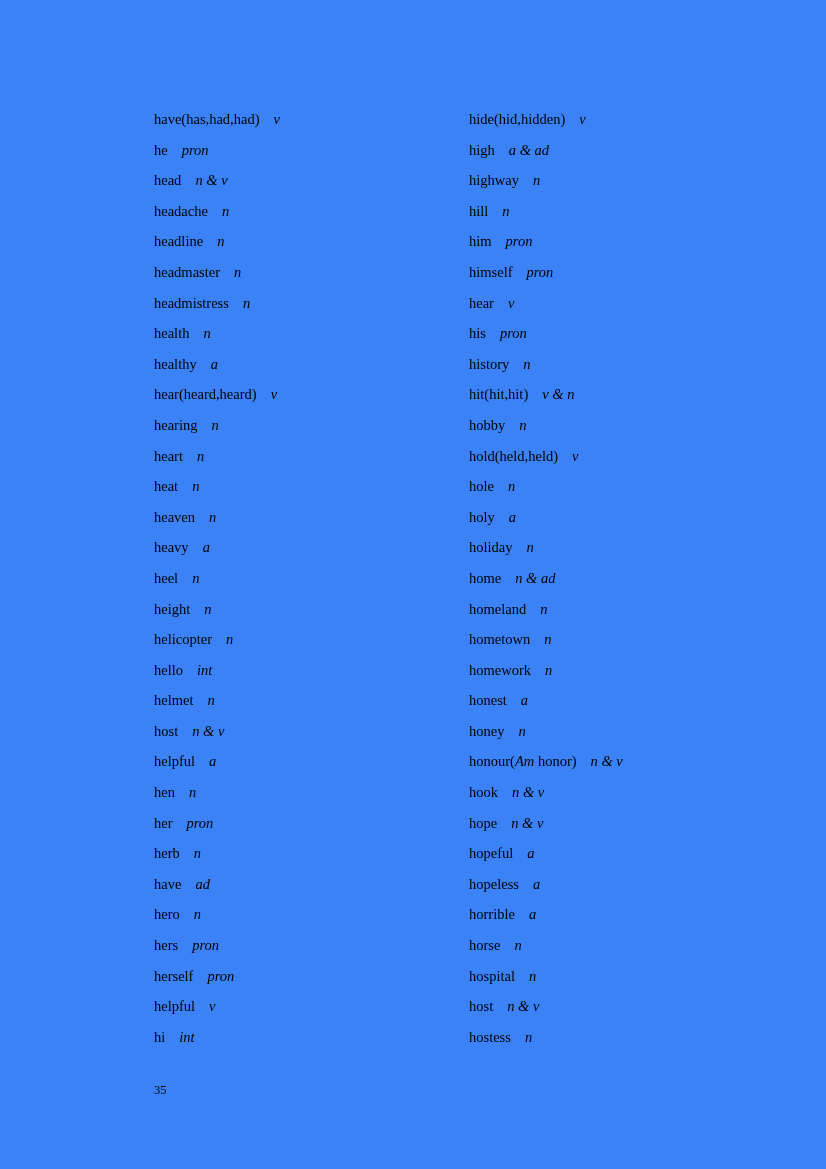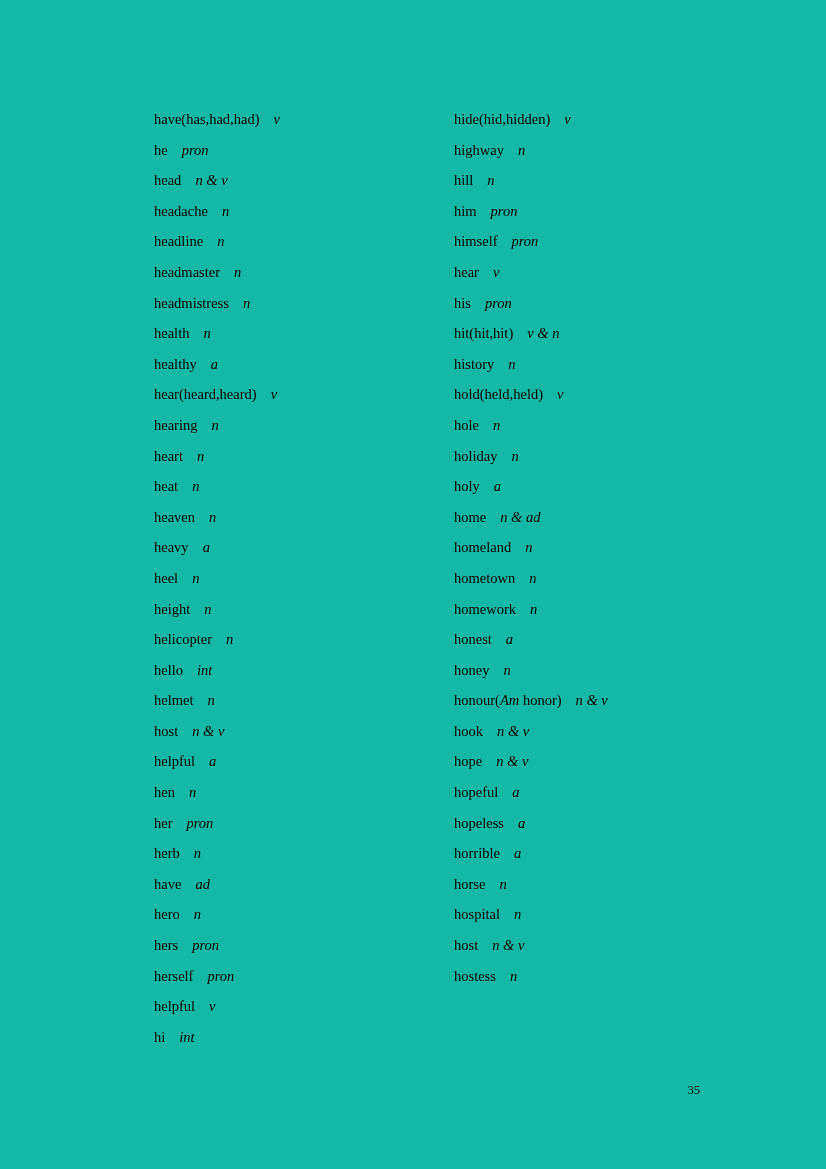--- a/index.html
+++ b/index.html
@@ -1,48 +1,48 @@
 <!DOCTYPE html>
 <html><head>
 <meta charset="utf-8">
 <style>
   html, body { margin: 0; padding: 0; background: #ffffff; }
   .page {
     position: relative;
     width: 826px;
     height: 1169px;
-    background: #14b8a6;
+    background: #3b82f6;
     font-family: "Liberation Serif", serif;
     font-size: 14.5px;
     color: #000000;
     overflow: hidden;
   }
   .word-col {
     position: absolute;
     top: 104px;
   }
   #col-left  { left: 154px; }
-  #col-right { left: 454px; }
+  #col-right { left: 469px; }
   .entry {
     height: 30.6px;
     line-height: 30.6px;
     white-space: nowrap;
   }
   .word { font-style: normal; }
   .word .it { font-style: italic; text-align: center; }
   .pos {
     font-style: italic;
     margin-left: 14px;
   }
   .page-number {
     position: absolute;
     top: 1082px;
     left: 154px;
     width: 546px;
-    text-align: right;
+    text-align: left;
     font-size: 12.5px;
     line-height: 16px;
   }
 </style>
 </head>
 <body>
 
 <div class="page">
   <div class="word-col" id="col-left">
       <div class="entry"><span class="word">have(has,had,had)</span><span class="pos">v</span></div>
@@ -72,32 +72,34 @@
       <div class="entry"><span class="word">herb</span><span class="pos">n</span></div>
       <div class="entry"><span class="word">have</span><span class="pos">ad</span></div>
       <div class="entry"><span class="word">hero</span><span class="pos">n</span></div>
       <div class="entry"><span class="word">hers</span><span class="pos">pron</span></div>
       <div class="entry"><span class="word">herself</span><span class="pos">pron</span></div>
       <div class="entry"><span class="word">helpful</span><span class="pos">v</span></div>
       <div class="entry"><span class="word">hi</span><span class="pos">int</span></div>
     </div>
   <div class="word-col" id="col-right">
       <div class="entry"><span class="word">hide(hid,hidden)</span><span class="pos">v</span></div>
+      <div class="entry"><span class="word">high</span><span class="pos">a &amp; ad</span></div>
       <div class="entry"><span class="word">highway</span><span class="pos">n</span></div>
       <div class="entry"><span class="word">hill</span><span class="pos">n</span></div>
       <div class="entry"><span class="word">him</span><span class="pos">pron</span></div>
       <div class="entry"><span class="word">himself</span><span class="pos">pron</span></div>
       <div class="entry"><span class="word">hear</span><span class="pos">v</span></div>
       <div class="entry"><span class="word">his</span><span class="pos">pron</span></div>
+      <div class="entry"><span class="word">history</span><span class="pos">n</span></div>
       <div class="entry"><span class="word">hit(hit,hit)</span><span class="pos">v &amp; n</span></div>
-      <div class="entry"><span class="word">history</span><span class="pos">n</span></div>
+      <div class="entry"><span class="word">hobby</span><span class="pos">n</span></div>
       <div class="entry"><span class="word">hold(held,held)</span><span class="pos">v</span></div>
       <div class="entry"><span class="word">hole</span><span class="pos">n</span></div>
+      <div class="entry"><span class="word">holy</span><span class="pos">a</span></div>
       <div class="entry"><span class="word">holiday</span><span class="pos">n</span></div>
-      <div class="entry"><span class="word">holy</span><span class="pos">a</span></div>
       <div class="entry"><span class="word">home</span><span class="pos">n &amp; ad</span></div>
       <div class="entry"><span class="word">homeland</span><span class="pos">n</span></div>
       <div class="entry"><span class="word">hometown</span><span class="pos">n</span></div>
       <div class="entry"><span class="word">homework</span><span class="pos">n</span></div>
       <div class="entry"><span class="word">honest</span><span class="pos">a</span></div>
       <div class="entry"><span class="word">honey</span><span class="pos">n</span></div>
       <div class="entry"><span class="word"><span>honour(</span><span class="it">Am</span><span> honor)</span></span><span class="pos">n &amp; v</span></div>
       <div class="entry"><span class="word">hook</span><span class="pos">n &amp; v</span></div>
       <div class="entry"><span class="word">hope</span><span class="pos">n &amp; v</span></div>
       <div class="entry"><span class="word">hopeful</span><span class="pos">a</span></div>

